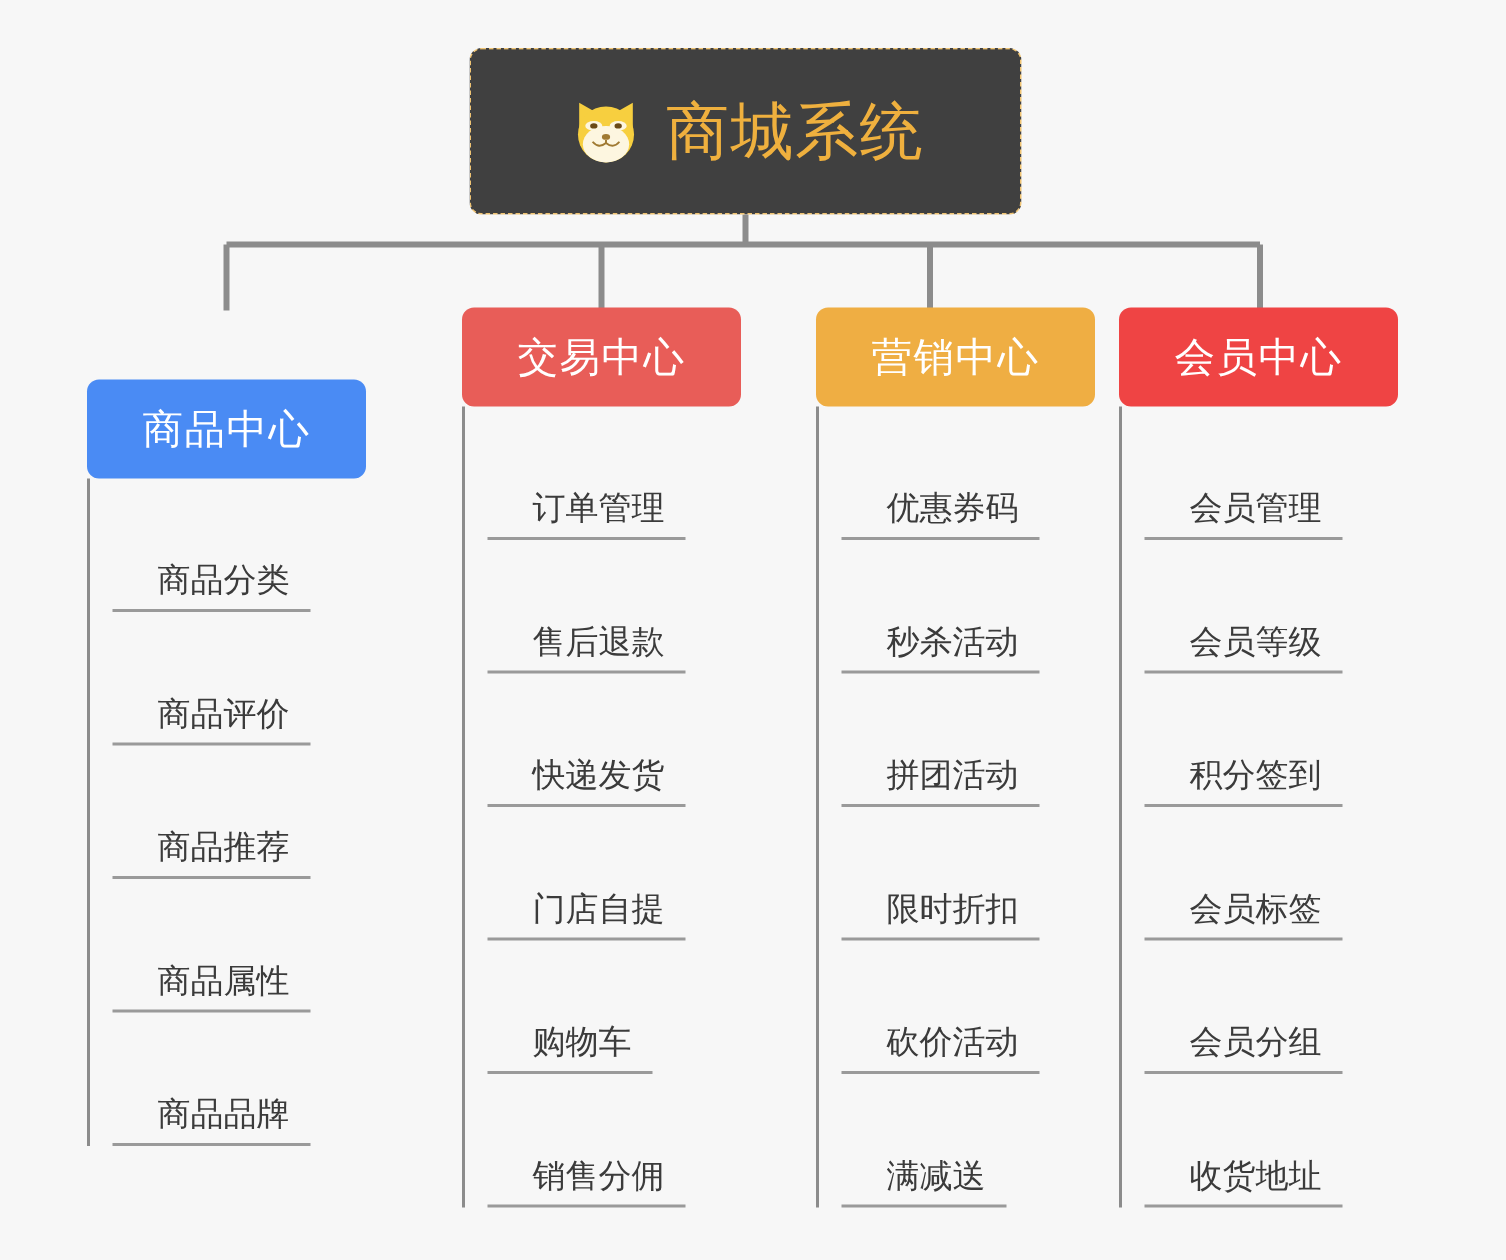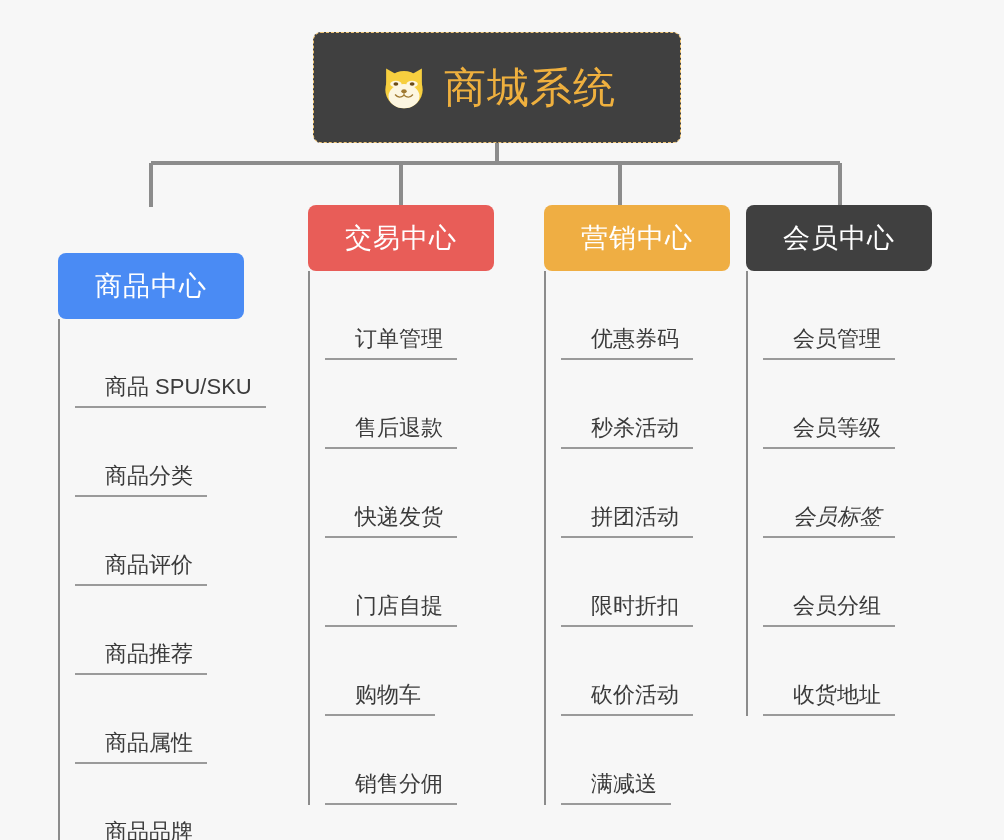--- a/index.html
+++ b/index.html
@@ -141,23 +141,20 @@
     <path d="M32 41 q-6 5 -11 -1" stroke="#a07a32" stroke-width="1.6" fill="none"></path>
     <path d="M32 41 q6 5 11 -1" stroke="#a07a32" stroke-width="1.6" fill="none"></path>
   </svg>
   <span id="root-title" style="color: rgb(239, 176, 62);">商城系统</span>
 </div>
 
 <div class="column" id="col-0">
   <div class="cat-box" style="background: rgb(74, 139, 244); margin-top: 48px;">商品中心</div>
   <div class="leaf-list" style="border-left: 2px solid rgb(140, 140, 140);">
       <div class="leaf">
-        <span class="leaf-inner" style="border-bottom-color: rgb(154, 154, 154);">商品 SPU/SKU</span>
-      </div>
-      <div class="leaf">
         <span class="leaf-inner" style="border-bottom-color: rgb(154, 154, 154);">商品分类</span>
       </div>
       <div class="leaf">
         <span class="leaf-inner" style="border-bottom-color: rgb(154, 154, 154);">商品评价</span>
       </div>
       <div class="leaf">
         <span class="leaf-inner" style="border-bottom-color: rgb(154, 154, 154);">商品推荐</span>
       </div>
       <div class="leaf">
         <span class="leaf-inner" style="border-bottom-color: rgb(154, 154, 154);">商品属性</span>
@@ -207,30 +204,33 @@
       </div>
       <div class="leaf">
         <span class="leaf-inner" style="border-bottom-color: rgb(154, 154, 154);">砍价活动</span>
       </div>
       <div class="leaf">
         <span class="leaf-inner" style="border-bottom-color: rgb(154, 154, 154);">满减送</span>
       </div>
     </div>
 </div>
 <div class="column" id="col-3">
-  <div class="cat-box" style="background: #404040;">会员中心</div>
+  <div class="cat-box" style="background: #ef4444;">会员中心</div>
   <div class="leaf-list" style="border-left: 2px solid rgb(140, 140, 140);">
       <div class="leaf">
         <span class="leaf-inner" style="border-bottom-color: rgb(154, 154, 154);">会员管理</span>
       </div>
       <div class="leaf">
         <span class="leaf-inner" style="border-bottom-color: rgb(154, 154, 154); margin-top: 12px;">会员等级</span>
       </div>
       <div class="leaf">
-        <span class="leaf-inner" style="border-bottom-color: rgb(154, 154, 154); font-style: italic;">会员标签</span>
+        <span class="leaf-inner" style="border-bottom-color: rgb(154, 154, 154);">积分签到</span>
+      </div>
+      <div class="leaf">
+        <span class="leaf-inner" style="border-bottom-color: rgb(154, 154, 154);">会员标签</span>
       </div>
       <div class="leaf">
         <span class="leaf-inner" style="border-bottom-color: rgb(154, 154, 154);">会员分组</span>
       </div>
       <div class="leaf">
         <span class="leaf-inner" style="border-bottom-color: rgb(154, 154, 154); text-align: right;">收货地址</span>
       </div>
     </div>
 </div>
 

